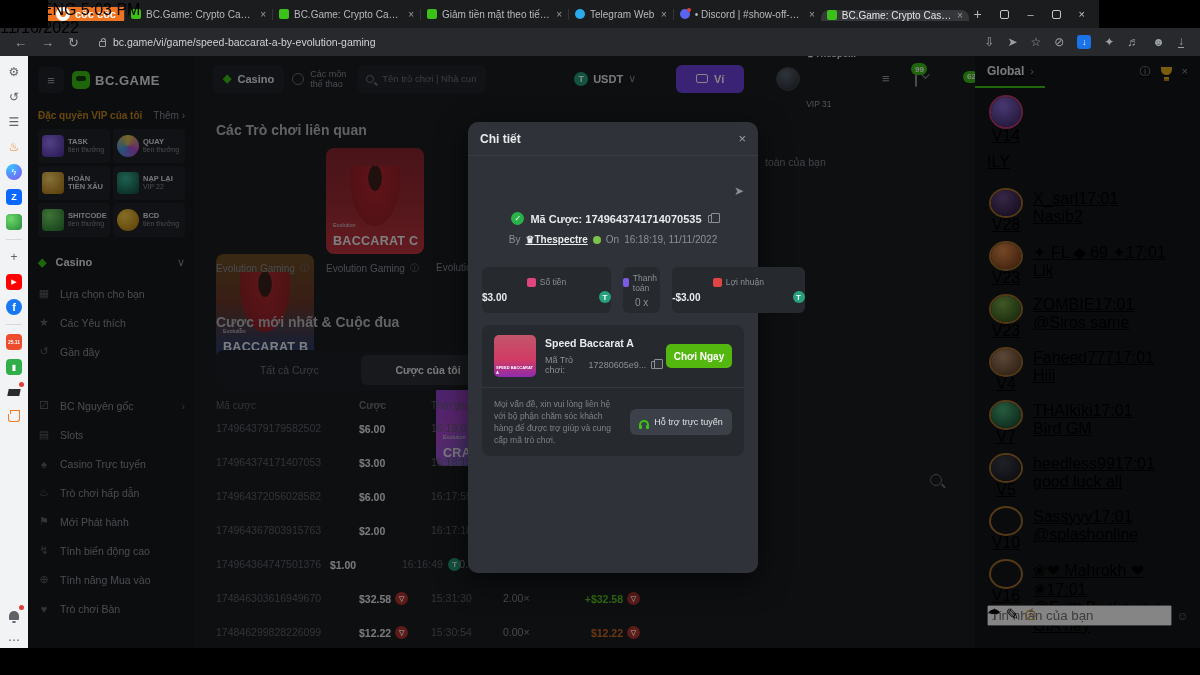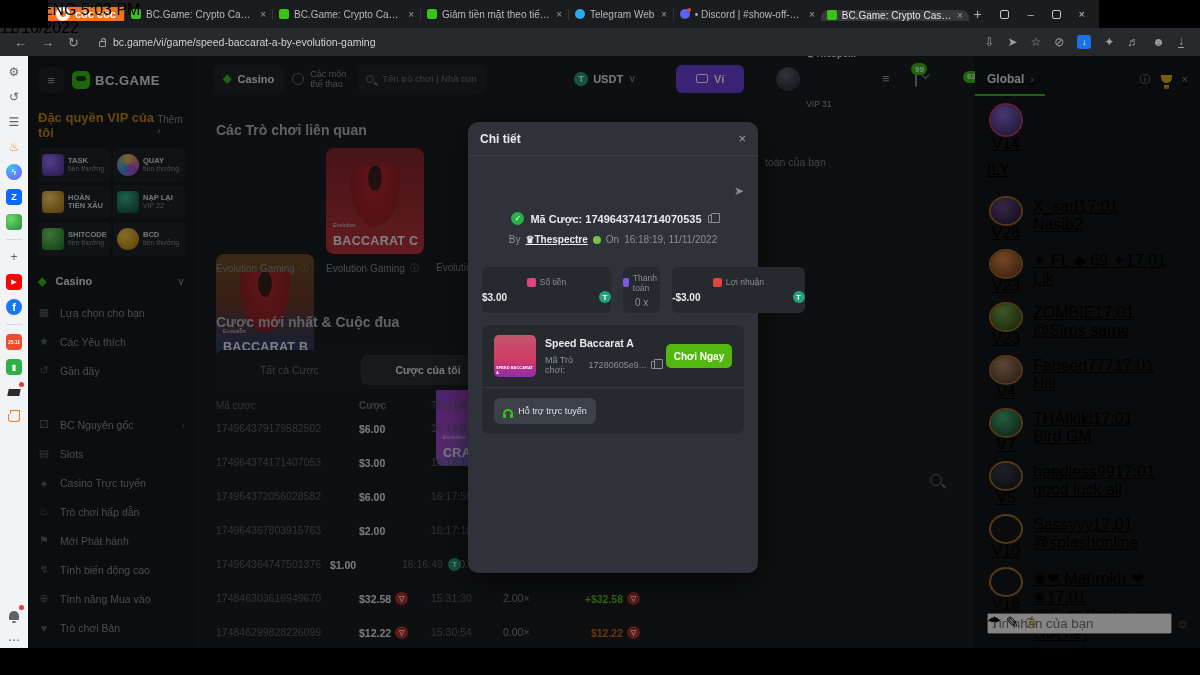--- a/index.html
+++ b/index.html
@@ -50,21 +50,21 @@
   #backdrop{left:0;top:0;right:0;bottom:0;background:rgba(0,0,0,0.48);z-index:40;}
   
   #appside{left:0;top:0;width:167px;height:592px;background:#17191d;padding:8px 10px;}
   .side-top{display:flex;align-items:center;gap:8px;height:32px;}
   .burger{width:26px;height:26px;border-radius:6px;background:#22242a;color:#9aa0a6;display:flex;align-items:center;justify-content:center;font-size:13px;}
   .bclogo{display:flex;align-items:center;gap:5px;}
   .bcmark{width:18px;height:18px;border-radius:5px;background:#3bc117;position:relative;}
   .bcmark::after{content:"";position:absolute;left:4px;top:5px;width:10px;height:5px;border-radius:3px;background:#0e3d04;}
   .bclogo b{color:#e8eaec;font-size:13px;letter-spacing:.5px;}
   .viphead{display:flex;align-items:center;margin-top:14px;}
-  .viphead b{color:#c9891e;font-size:13px;}
+  .viphead b{color:#c9891e;font-size:10px;}
   .viphead span{margin-left:auto;color:#8a9097;font-size:10px;}
   .vipgrid{display:grid;grid-template-columns:1fr 1fr;gap:3px;margin-top:8px;}
   .vcard{height:34px;background:#222429;border-radius:4px;display:flex;align-items:center;gap:4px;padding:0 4px;overflow:hidden;}
   .vart{width:22px;height:22px;border-radius:4px;flex:none;}
   .vcard:nth-child(1) .vart{background:radial-gradient(circle at 35% 35%,#9d7bff,#4a2c9b);}
   .vcard:nth-child(2) .vart{background:conic-gradient(#e6c34a,#b44fd8,#4a9be6,#e6c34a);border-radius:50%;}
   .vcard:nth-child(3) .vart{background:radial-gradient(circle at 35% 30%,#ffd96b,#a8700e);}
   .vcard:nth-child(4) .vart{background:radial-gradient(circle at 40% 30%,#39b89a,#11483c);}
   .vcard:nth-child(5) .vart{background:radial-gradient(circle at 35% 30%,#7ad96c,#1f7a2c);}
   .vcard:nth-child(6) .vart{background:radial-gradient(circle at 35% 30%,#ffd24a,#b07708);border-radius:50%;}
@@ -171,21 +171,21 @@
   .ginfo b{display:block;color:#e8eaec;font-size:10.5px;}
   .gidrow{display:flex;align-items:center;gap:5px;margin-top:6px;color:#8a9097;font-size:9px;}
   .playbtn{width:66px;height:24px;background:#53b70f;border-radius:5px;color:#fff;font-size:10px;font-weight:bold;display:flex;align-items:center;justify-content:center;flex:none;}
   .supbox{background:#26292e;border-radius:0 0 8px 8px;border-top:1px solid #35383e;padding:10px 12px;display:flex;align-items:center;gap:10px;}
   .suptxt{flex:1;color:#7d838a;font-size:8.5px;line-height:12px;}
   .supbtn{width:102px;height:26px;background:#3b4049;border-radius:6px;display:flex;align-items:center;justify-content:center;gap:5px;color:#dfe1e4;font-size:9px;flex:none;}
   .headset{width:10px;height:7px;border:2px solid #3bc117;border-bottom:none;border-radius:6px 6px 0 0;position:relative;margin-top:3px;}
   .headset::before,.headset::after{content:"";position:absolute;top:3px;width:3px;height:4px;background:#3bc117;border-radius:1px;}
   .headset::before{left:-2px;} .headset::after{right:-2px;}
   
-  #chat{left:947px;top:0;width:225px;height:592px;background:#141619;padding:8px 12px;text-decoration:underline;}
+  #chat{left:947px;top:0;width:225px;height:592px;background:#141619;padding:0 12px;text-decoration:underline;}
   .chathead{height:30px;display:flex;align-items:center;gap:6px;}
   .chathead b{color:#e8eaec;font-size:12px;}
   .chathead .cv{color:#8a9097;font-size:11px;}
   .chathead .right{margin-left:auto;display:flex;align-items:center;gap:10px;color:#8a9097;font-size:11px;}
   .trophy{width:11px;height:8px;background:#e8b019;border-radius:0 0 6px 6px;position:relative;}
   .trophy::after{content:"";position:absolute;left:3px;bottom:-4px;width:5px;height:2px;background:#e8b019;box-shadow:0 2px 0 #b8860b;}
   .greenline{width:70px;height:2px;background:#3bc117;margin-left:-12px;}
   .msg{display:flex;gap:8px;margin-top:9px;height:44px;}
   .msg.first{height:84px;flex-direction:column;}
   .mleft{width:38px;flex:none;display:flex;flex-direction:column;align-items:center;}
@@ -799,20 +799,21 @@
           <b>Speed Baccarat A</b>
           <span class="gidrow">
               <span>Mã Trò chơi:</span> 
               <span>17280605e9...</span>
               <span class="icopy"></span>
             </span>
         </span>
         <span class="playbtn">Chơi Ngay</span>
       </div>
       <div class="supbox">
+        <span class="suptxt">Mọi vấn đề, xin vui lòng liên hệ với bộ phận chăm sóc khách hàng để được trợ giúp và cung cấp mã trò chơi.</span>
         <span class="supbtn">
             <span class="headset"></span>
             <span>Hỗ trợ trực tuyến</span>
           </span>
       </div>
     </div>
   </div>
 </div>
 
 <div id="taskbar" class="abs">

